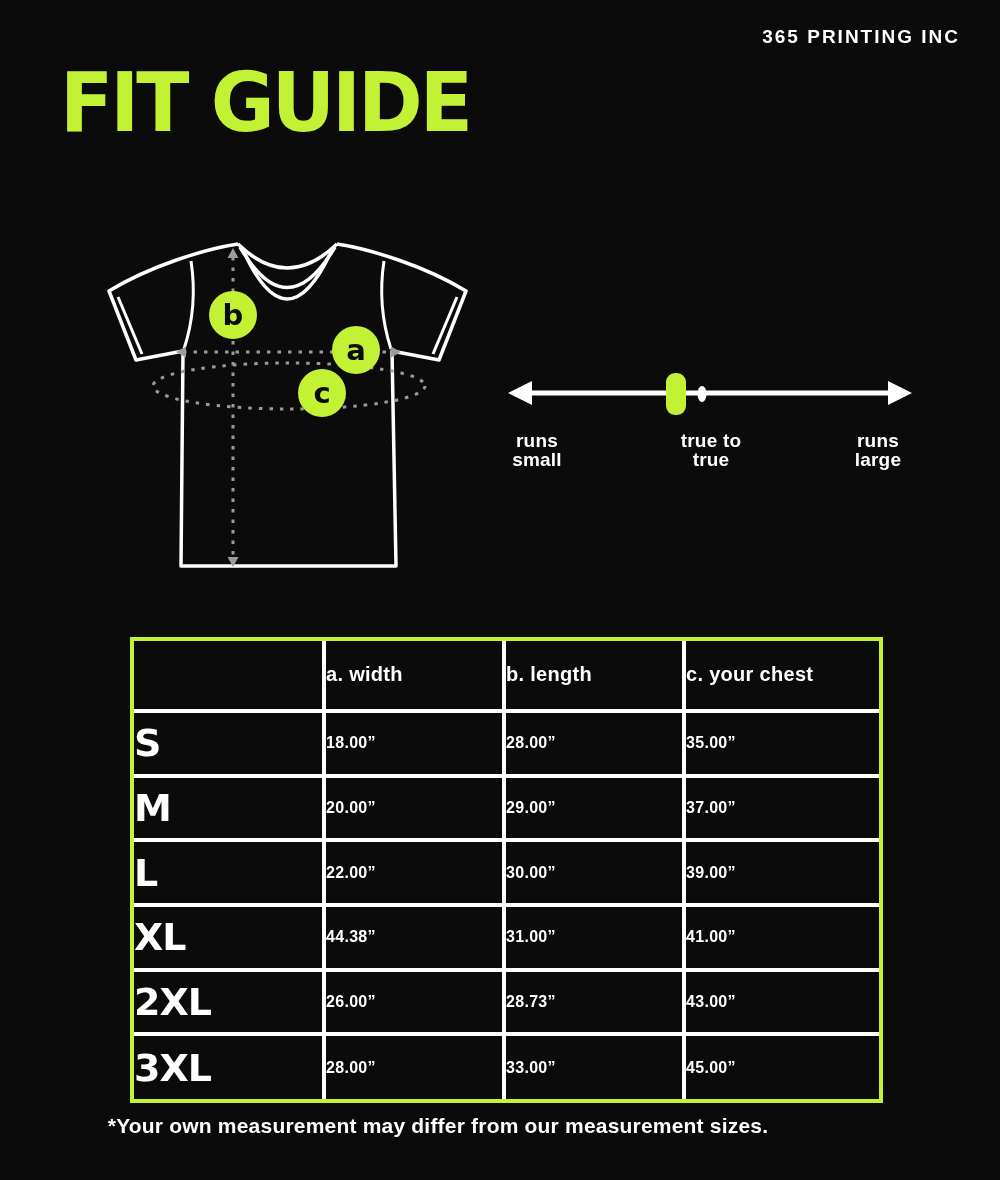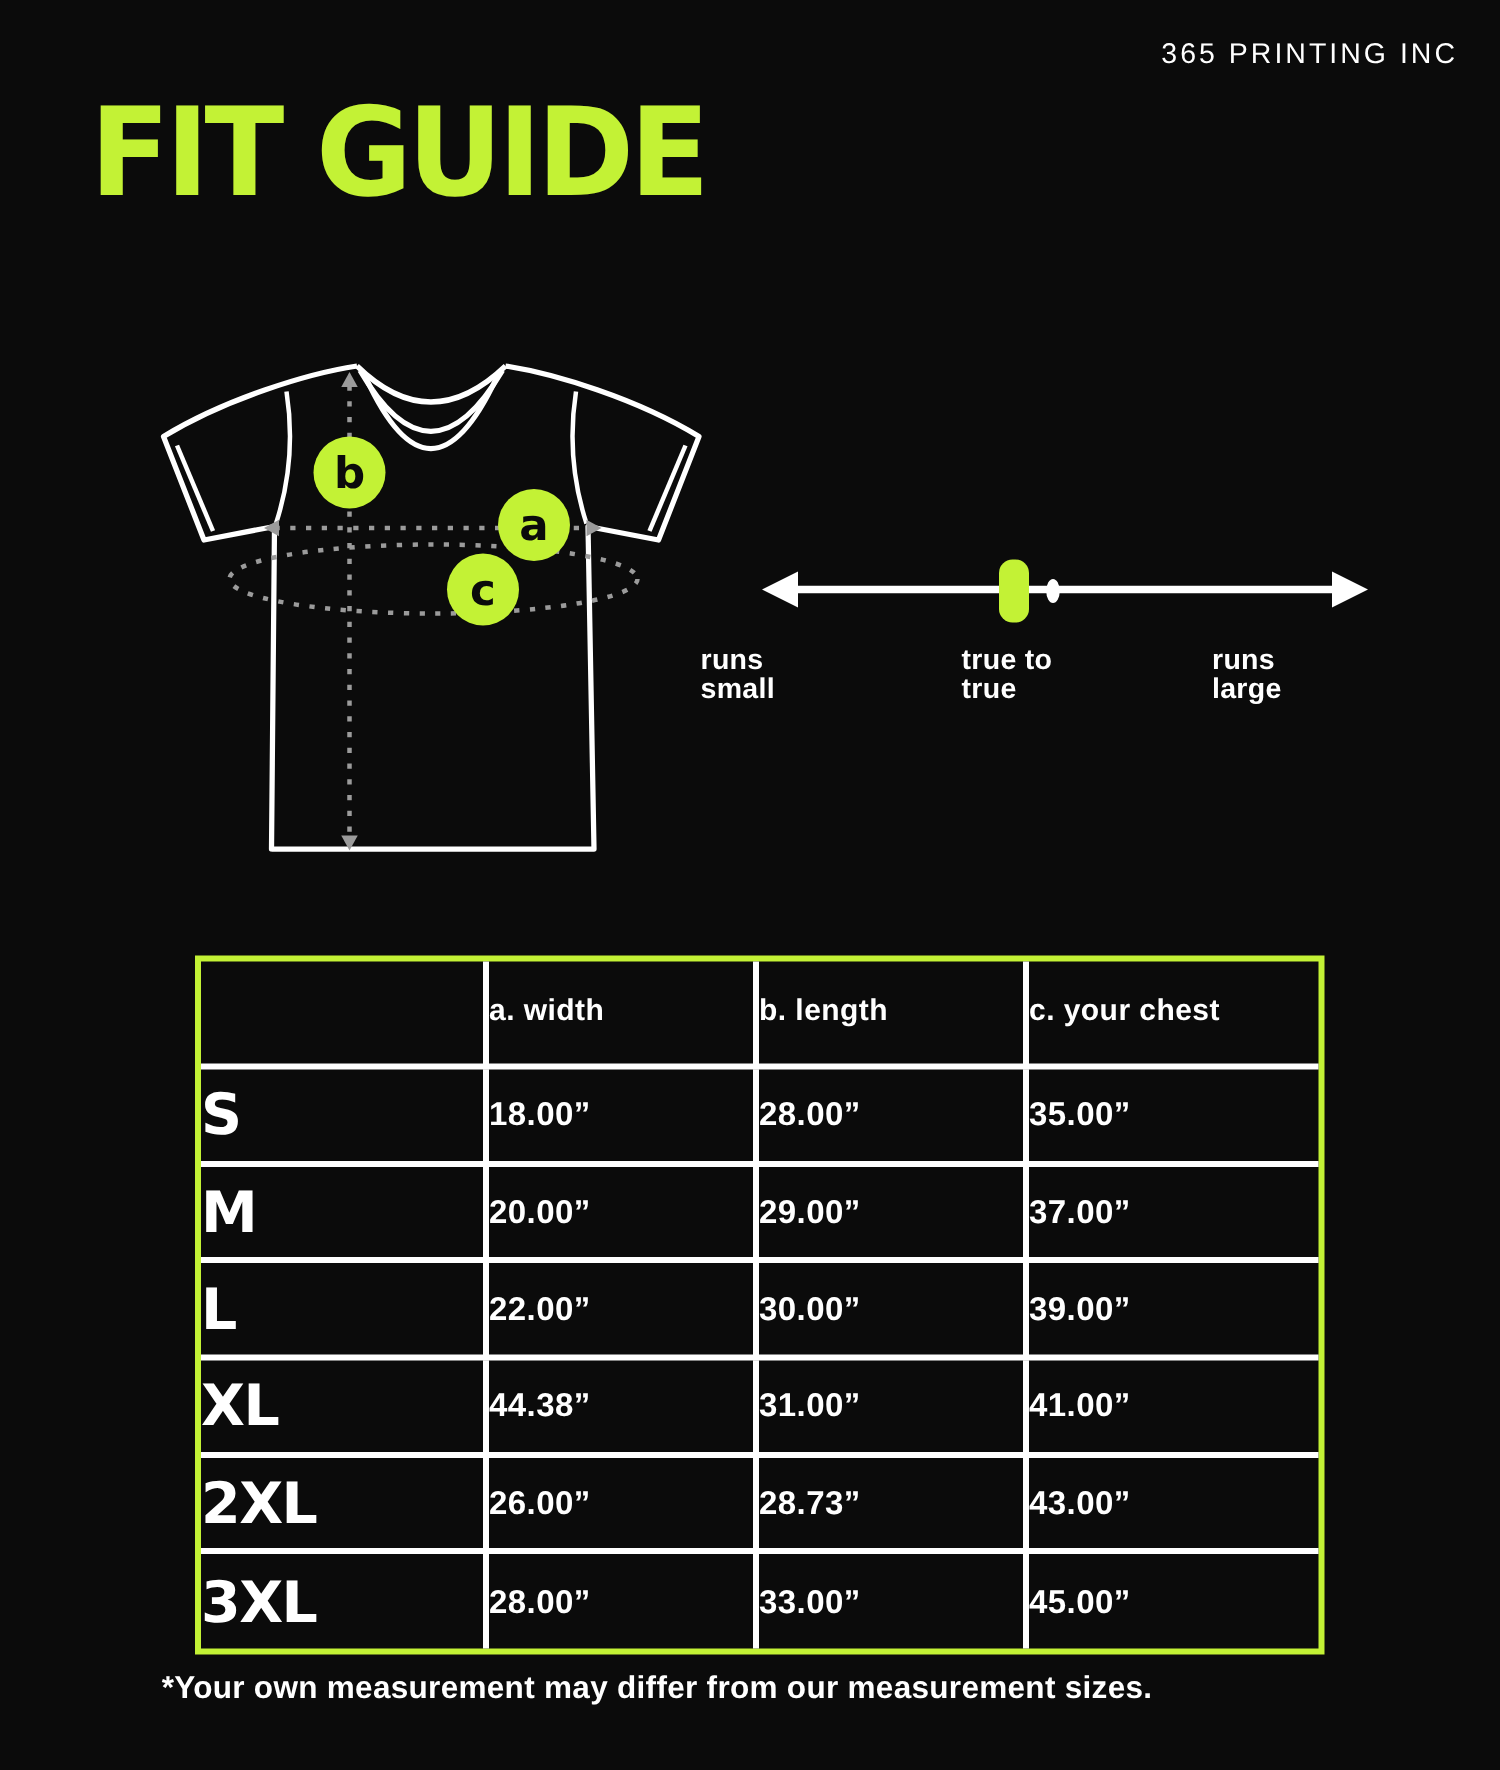--- a/index.html
+++ b/index.html
@@ -16,23 +16,23 @@
   }
   .canvas{
     position:relative;
     width:1000px;height:1180px;
     background:var(--bg);
     overflow:hidden;
     margin:0 auto;
   }
   
   .brand{
-    position:absolute;top:26px;right:28px;
+    position:absolute;top:26px;right:40px;
     color:var(--white);
-    font-size:19px;font-weight:normal;letter-spacing:2px;
+    font-size:19px;font-weight:bold;letter-spacing:2px;
     white-space:nowrap;
   }
   .titleblock{
     position:absolute;left:60px;top:62px;width:378px;
   }
   .title{
     color:var(--accent);
     font-family:"DejaVu Sans", sans-serif;
     font-size:78px;font-weight:bold;letter-spacing:-3px;
     line-height:1.0;white-space:nowrap;
@@ -50,21 +50,21 @@
     background:var(--accent);
     display:flex;align-items:center;justify-content:center;
     color:#0b0b0b;font-size:29px;font-weight:bold;
     font-family:"DejaVu Sans", sans-serif;
     line-height:1;
   }
   
   .scale-svg{position:absolute;left:500px;top:355px;}
   .scale-label{
     position:absolute;width:140px;top:431px;
-    color:var(--white);text-align:left;
+    color:var(--white);text-align:center;
     font-size:19px;font-weight:bold;line-height:19px;
     letter-spacing:0.2px;
   }
   
   .table-wrap{
     position:absolute;left:130px;top:637px;
     width:753px;height:466px;
     border:4px solid var(--accent);
     background:var(--bg);
   }
@@ -75,21 +75,21 @@
   }
   table.sizes td,table.sizes th{
     border:4px solid var(--white);
     color:var(--white);text-align:left;vertical-align:middle;
     overflow:hidden;
   }
   tr.head-row{height:66px;}
   tr.data-row{height:61px;}
   .col-head{font-size:20px;font-weight:bold;letter-spacing:0.3px;}
   .size-cell{font-size:38px;font-weight:bold;font-family:"DejaVu Sans", sans-serif;letter-spacing:-1px;}
-  .val-cell{font-size:22px;font-weight:bold;letter-spacing:0.3px;}
+  .val-cell{font-size:16px;font-weight:bold;letter-spacing:0.3px;}
   
   .footnote{
     position:absolute;left:0;top:1114px;width:876px;
     color:var(--white);text-align:center;
     font-size:21px;font-weight:bold;letter-spacing:0.2px;
   }
 </style>
 </head>
 <body>
 

